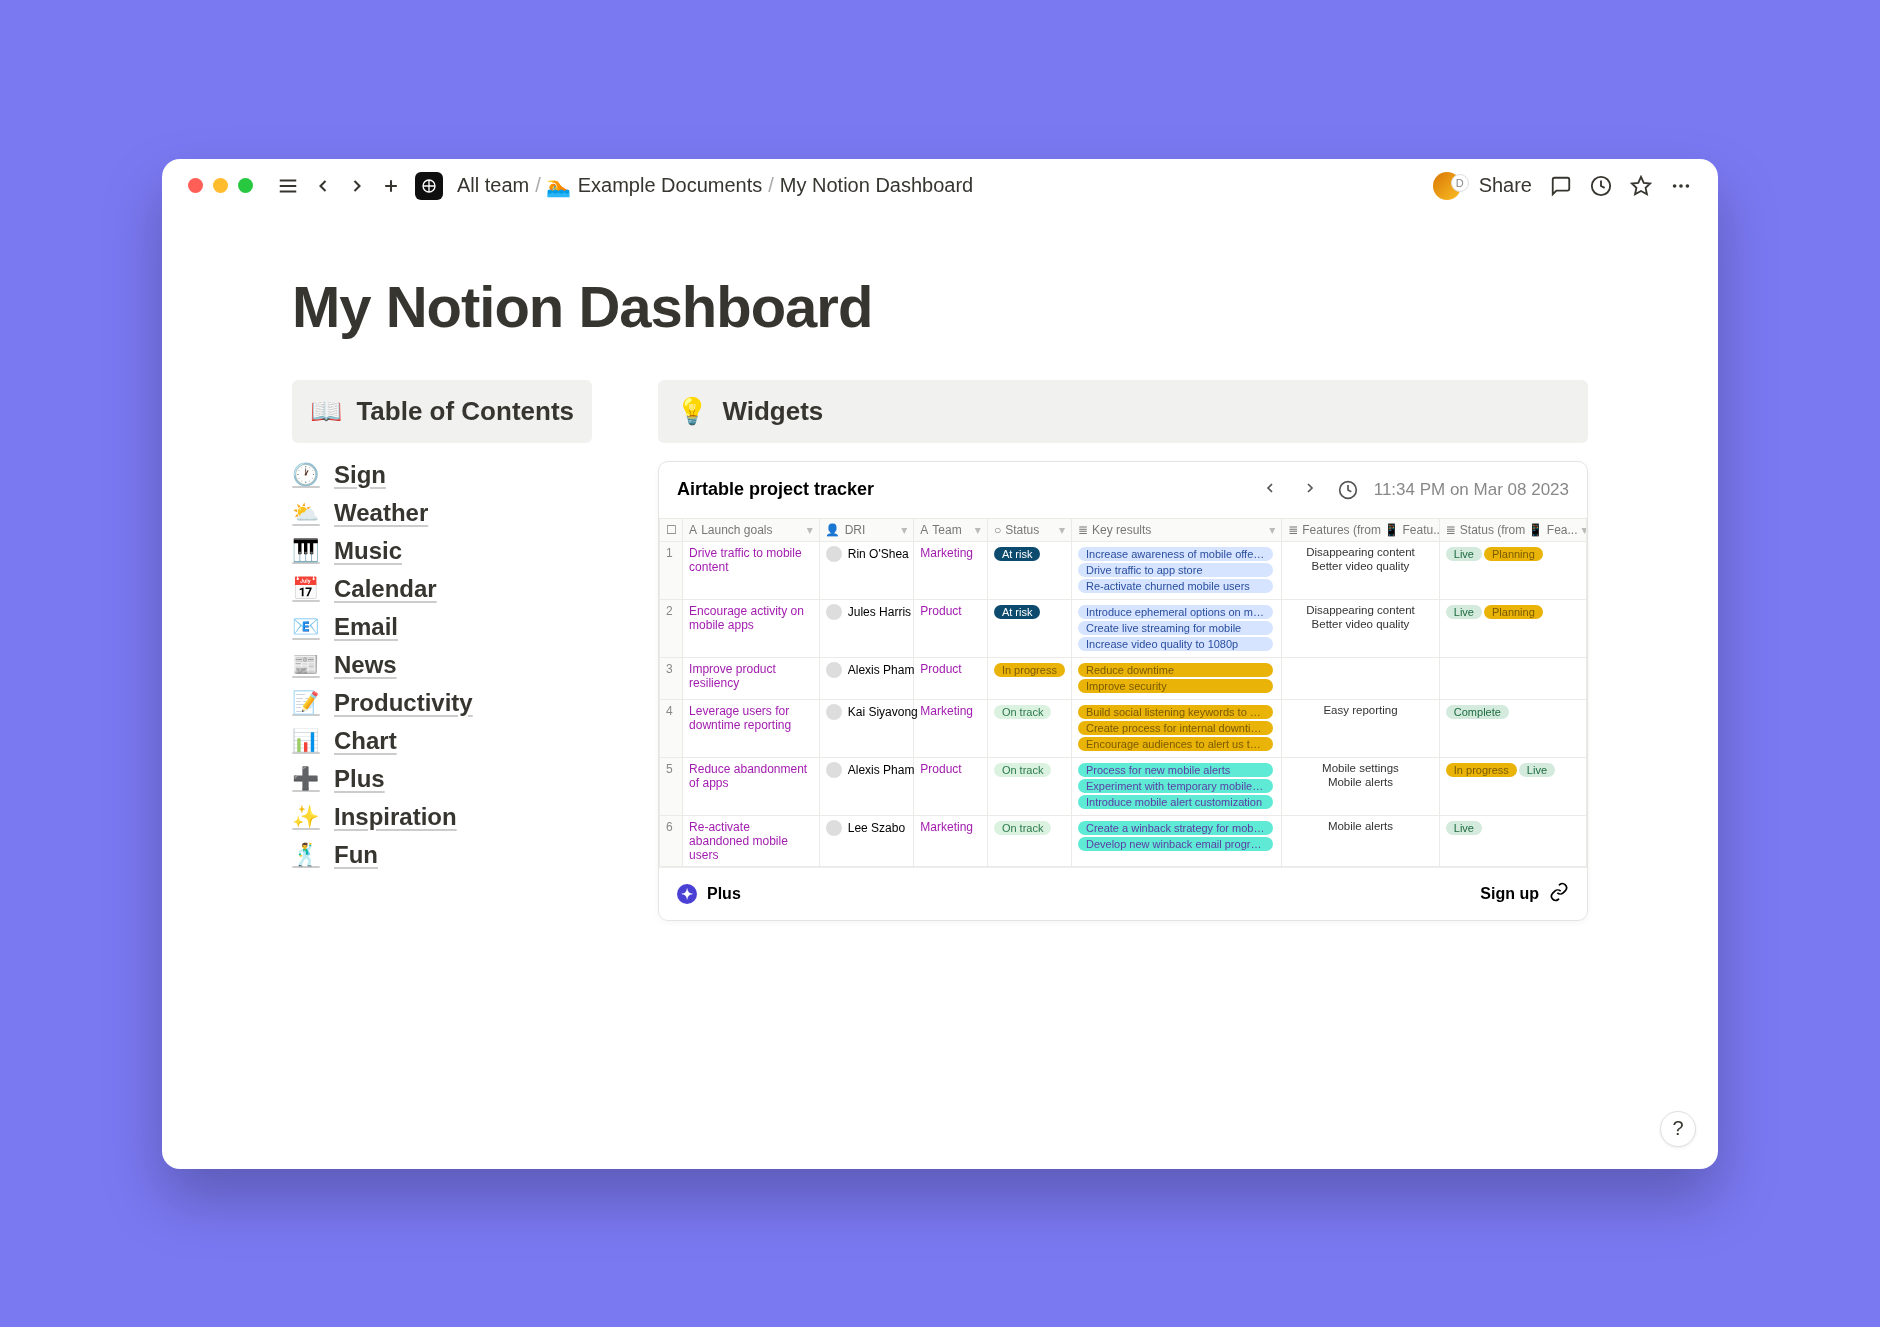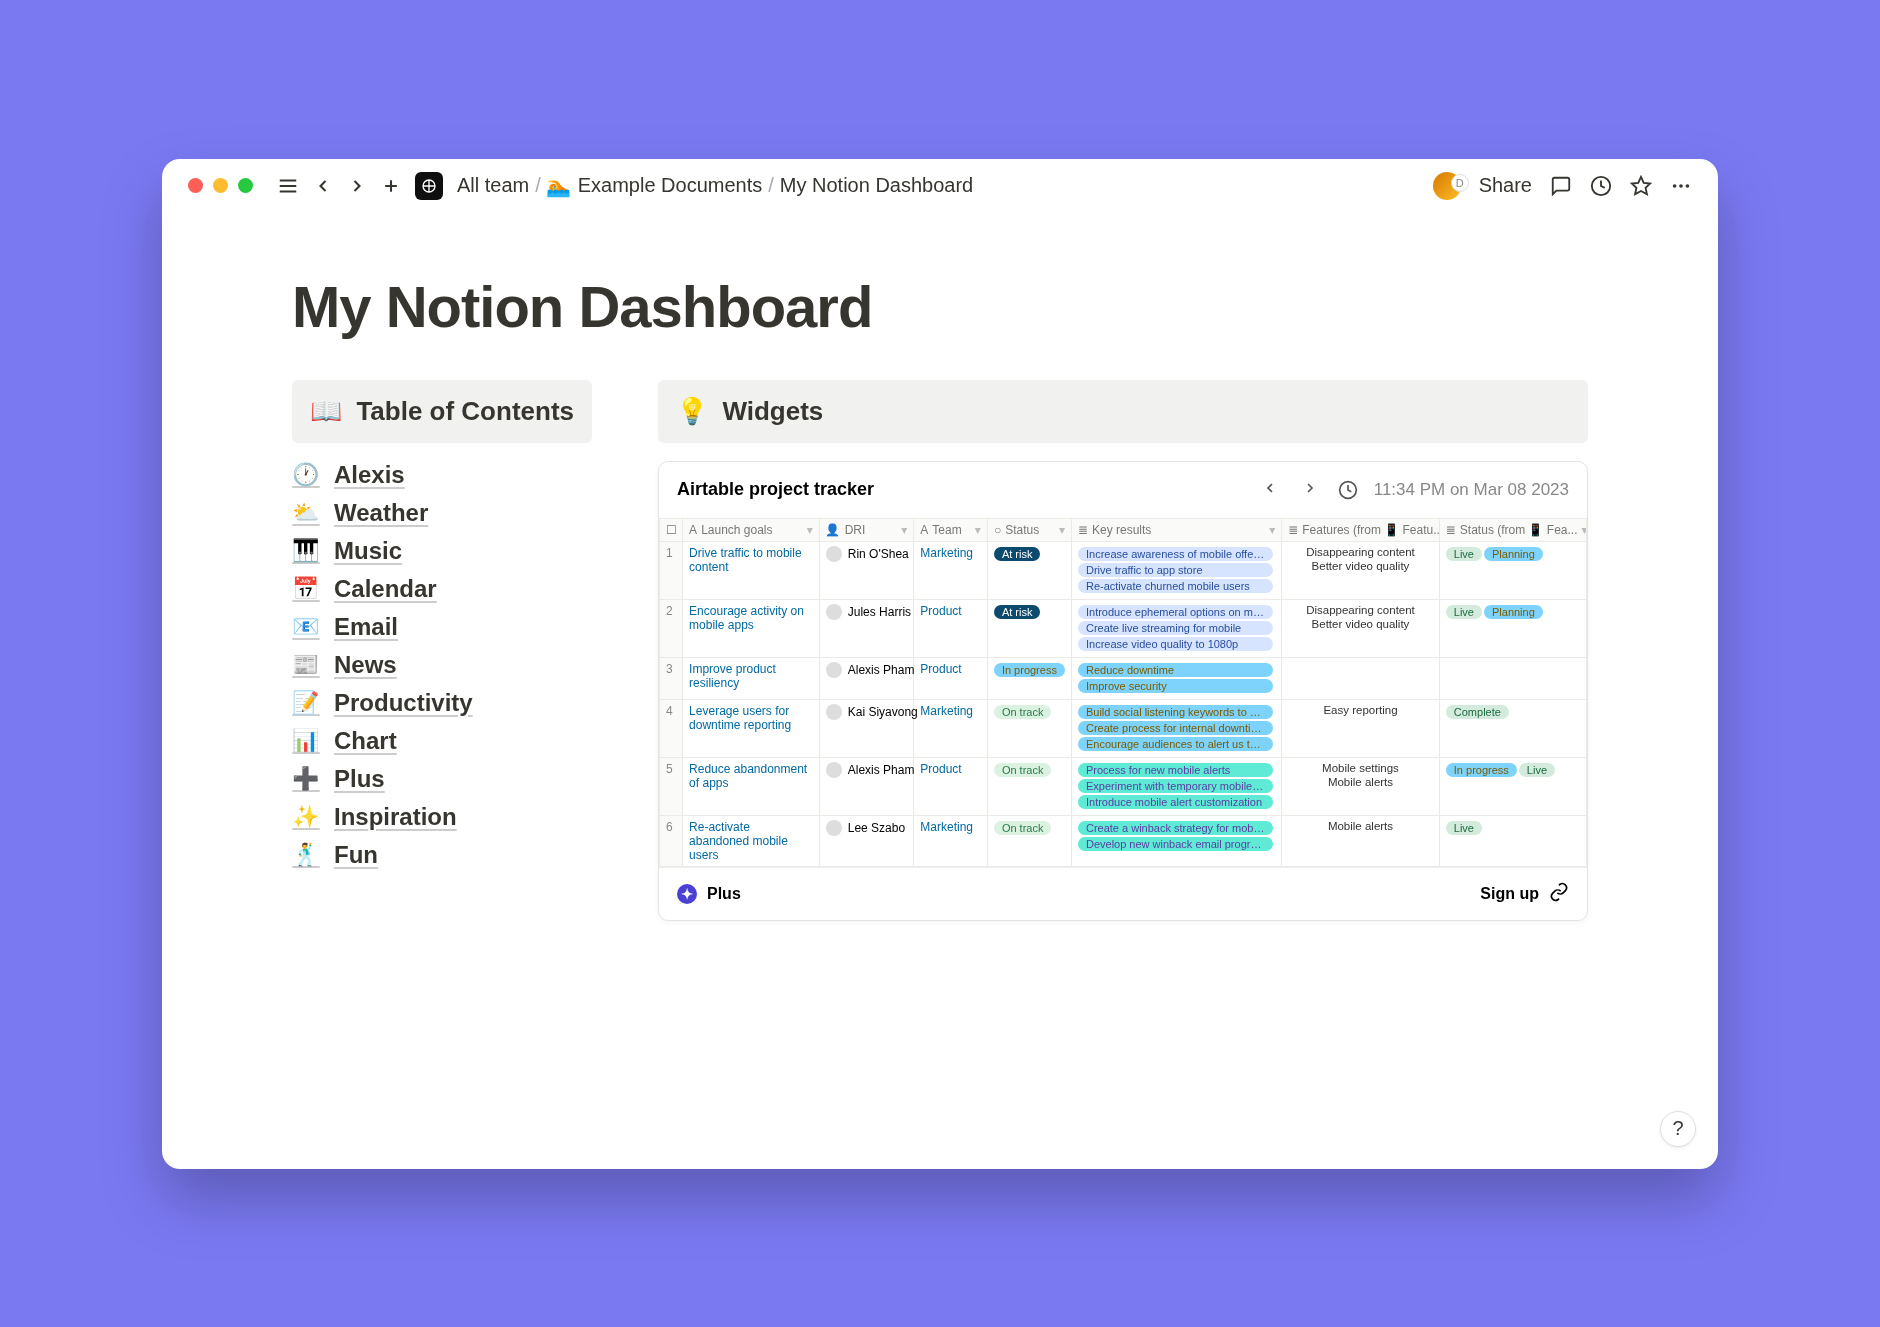--- a/index.html
+++ b/index.html
@@ -94,28 +94,28 @@
   .nav-chevron { color:#555; cursor:pointer; padding:4px;}
 
   .table { width:100%; border-collapse:collapse; font-size:12px; table-layout:fixed;}
   .table th, .table td { border:1px solid #eceae6; padding:4px 6px; vertical-align:top; text-align:left; }
   .table th { background:#fafaf8; color:#787774; font-weight:500; font-size:12px; white-space:nowrap; overflow:hidden; }
   .th-inner { display:flex; align-items:center; gap:4px; }
   .th-inner .sort-caret { margin-left:auto; color:#bbb; }
   .rownum { background:#fafaf8; text-align:center; color:#888; width:20px; }
   .tag { display:inline-block; border-radius:10px; padding:1px 8px; font-size:11px; margin:1px 2px 1px 0; white-space:nowrap; overflow:hidden; text-overflow:ellipsis; max-width:100%; }
   .tag.red-solid { background:#0c4a6e; color:#fff; }
-  .tag.yellow { background:#7dd3fc; color:#7a5b00; }
+  .tag.yellow { background:#eab308; color:#7a5b00; }
   .tag.green { background:#d3eadd; color:#1d6b3f; }
   .tag.blue { background:#d6e4ff; color:#2a4e9e; }
   .tag.purple { background:#5eead4; color:#5b3fa3; }
   .tag.lightgreen { background:#dbf2e1; color:#2b7a4b; }
   .person { display:flex; align-items:center; gap:6px; white-space:nowrap; }
   .person-dot { width:16px; height:16px; border-radius:50%; background:#ddd; flex-shrink:0; }
-  .celltext { font-size:12px; color:#0369a1; }
+  .celltext { font-size:12px; color:#a21caf; }
   .plain { font-size:11.5px; color:#333; display:block; margin-bottom:2px;text-align:center;}
 
   .widget-footer { display:flex; align-items:center; padding:14px 18px; gap:10px; border-top:1px solid #eee;}
   .plus-badge { width:20px; height:20px; border-radius:50%; background:#4b40d4; color:#fff; display:flex; align-items:center; justify-content:center; font-size:14px; font-weight:bold;}
   .widget-footer .plus-label { font-weight:700; }
   .widget-footer-right { margin-left:auto; display:flex; align-items:center; gap:10px; font-weight:700; cursor:pointer;}
 
   .help-btn {
     position:absolute; bottom:22px; right:22px;
     width:36px; height:36px; border-radius:50%;
@@ -215,21 +215,21 @@
     <div class="columns">
 
       <div class="left-col">
         <div class="section-header">
           <span>📖</span>
           <span>Table of Contents</span>
         </div>
         <div class="toc-list" id="toc-list">
             <div class="toc-item">
               <span class="toc-emoji">🕐</span>
-              <span>Alexis</span>
+              <span>Sign</span>
             </div>
             <div class="toc-item">
               <span class="toc-emoji">⛅</span>
               <span>Weather</span>
             </div>
             <div class="toc-item">
               <span class="toc-emoji">🎹</span>
               <span>Music</span>
             </div>
             <div class="toc-item">

